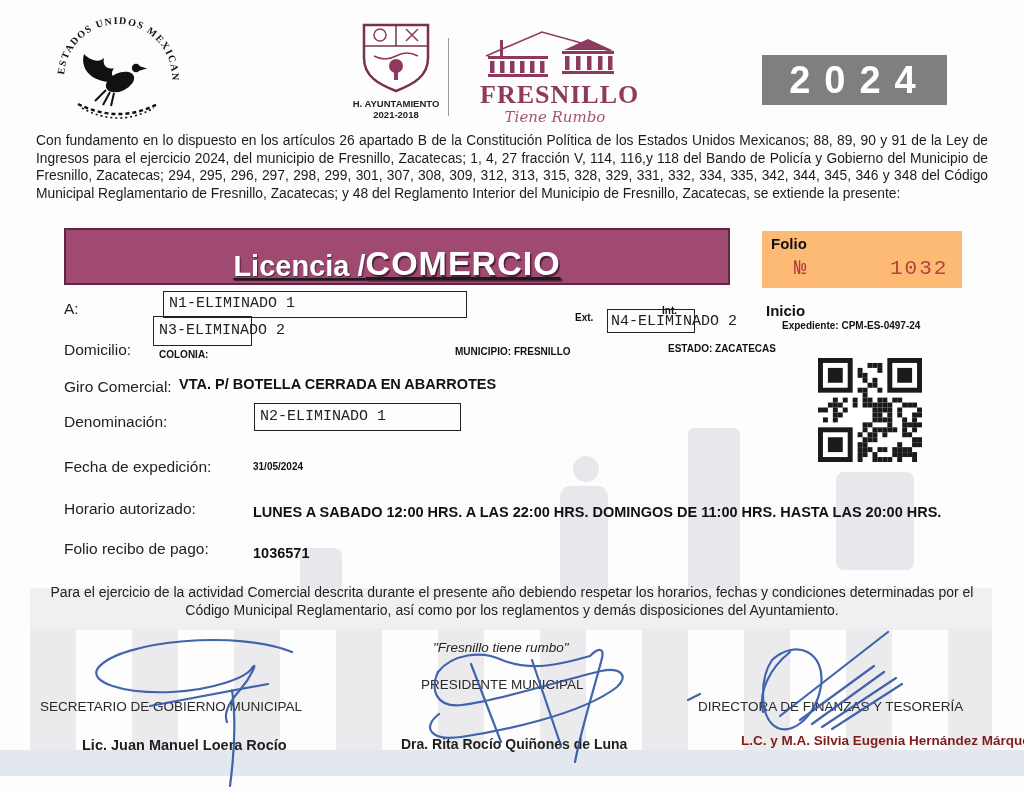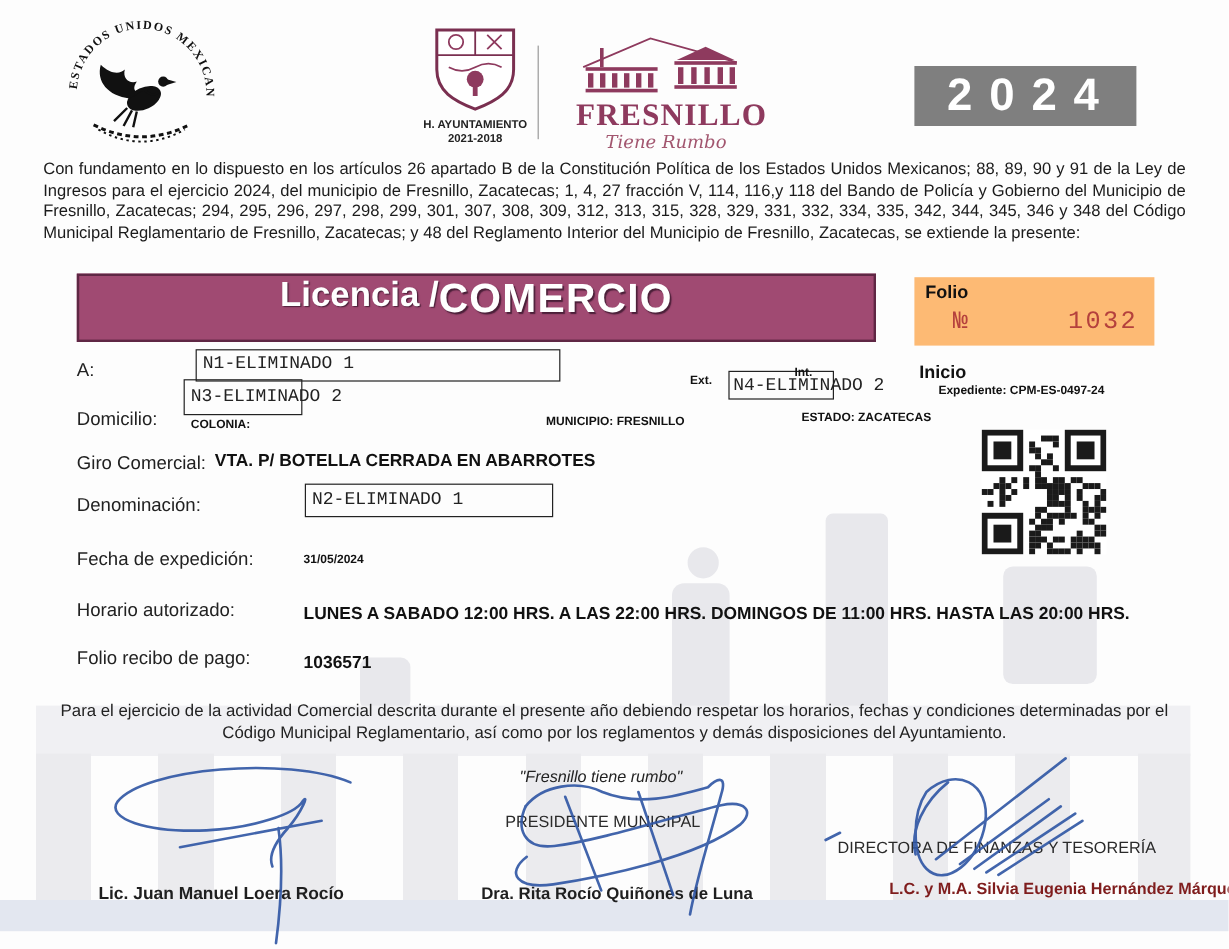--- a/index.html
+++ b/index.html
@@ -22,21 +22,21 @@
   .divider{left:448px;top:38px;width:0;height:78px;border-left:1.5px solid #9a9a9a;}
   .logo{left:456px;top:26px;width:150px;height:104px;text-align:center;margin-left:24px;}
   .logo-name{font-family:"Liberation Serif",serif;font-weight:bold;font-size:26px;color:#8e3a5e;letter-spacing:1px;line-height:26px;}
   .logo-tagline{font-family:"DejaVu Serif",serif;font-style:italic;font-size:15px;color:#a2566f;line-height:18px;}
   .year-badge{left:762px;top:55px;width:185px;height:50px;background:#7f7f7f;color:#fff;
     font-weight:bold;font-size:38px;letter-spacing:14px;text-align:center;line-height:50px;padding-left:10px;box-sizing:border-box;}
   
   .legal{left:36px;top:132px;width:952px;font-size:13.8px;line-height:17.6px;text-align:justify;color:#1b1b1b;}
   
   .banner{left:64px;top:228px;width:666px;height:57px;background:#a04a72;border:2px solid #5f2744;
-    display:flex;align-items:flex-start;justify-content:center;box-sizing:border-box;}
+    display:flex;align-items:flex-end;justify-content:center;box-sizing:border-box;text-decoration:underline;}
   .banner .t1{color:#fff;font-size:29px;font-weight:bold;text-shadow:1px 1px 1px #4a1f38;}
   .banner .t2{color:#fff;font-size:34px;font-weight:bold;letter-spacing:1px;text-shadow:1.5px 1.5px 1px #4a1f38;}
   
   .folio-box{left:762px;top:231px;width:200px;height:57px;background:#fdba74;}
   .folio-label{position:absolute;left:9px;top:4px;font-size:15px;font-weight:bold;color:#111;}
   .folio-no{position:absolute;left:32px;top:26px;font-family:"Liberation Mono",monospace;font-size:21px;color:#b5413d;}
   .folio-num{position:absolute;left:128px;top:26px;font-family:"Liberation Mono",monospace;font-size:21px;color:#b5413d;letter-spacing:2px;}
   
   .lbl{font-size:15.5px;color:#222;}
   .blbl{font-size:10px;font-weight:bold;color:#111;}
@@ -309,20 +309,21 @@
 
     <div class="abs lbl" style="left:64px;top:500px;">Horario autorizado:</div>
     <div class="abs blbl" style="left:253px;top:504px;font-size:14.5px;white-space:nowrap;">LUNES A SABADO 12:00 HRS. A LAS 22:00 HRS. DOMINGOS DE 11:00 HRS. HASTA LAS 20:00 HRS.</div>
 
     <div class="abs lbl" style="left:64px;top:540px;">Folio recibo de pago:</div>
     <div class="abs blbl" style="left:253px;top:545px;font-size:14.5px;">1036571</div>
 
     <div class="abs footer-par">Para el ejercicio de la actividad Comercial descrita durante el presente año debiendo respetar los horarios, fechas y condiciones determinadas por el Código Municipal Reglamentario, así como por los reglamentos y demás disposiciones del Ayuntamiento.</div>
 
     <div class="abs motto" style="left:433px;top:640px;">"Fresnillo tiene rumbo"</div>
+    <div class="abs sig-title" style="left:40px;top:699px;">SECRETARIO DE GOBIERNO MUNICIPAL</div>
     <div class="abs sig-name" style="left:82px;top:737px;">Lic. Juan Manuel Loera  Rocío</div>
     <div class="abs sig-title" style="left:421px;top:677px;">PRESIDENTE MUNICIPAL</div>
     <div class="abs sig-name" style="left:401px;top:736px;font-size:14px;">Dra. Rita Rocío Quiñones de Luna</div>
     <div class="abs sig-title" style="left:698px;top:699px;">DIRECTORA DE FINANZAS Y TESORERÍA</div>
     <div class="abs sig-name2" style="left:693px;top:733px;">L.C. y M.A. Silvia Eugenia Hernández Márquez</div>
 
     <svg class="sig-svg" style="left:0;top:0;" width="1024" height="791" viewBox="0 0 1024 791">
       <g stroke="#2e55a3" stroke-width="2.2" fill="none" stroke-linecap="round" opacity="0.9">
         <path d="M292,652 C240,630 120,640 98,668 C88,682 122,694 172,692 C212,690 246,678 252,668 C258,660 252,676 240,690 C231,700 223,712 227,722"></path>
         <path d="M150,706 L268,684 M232,690 C236,718 235,748 230,786"></path>

